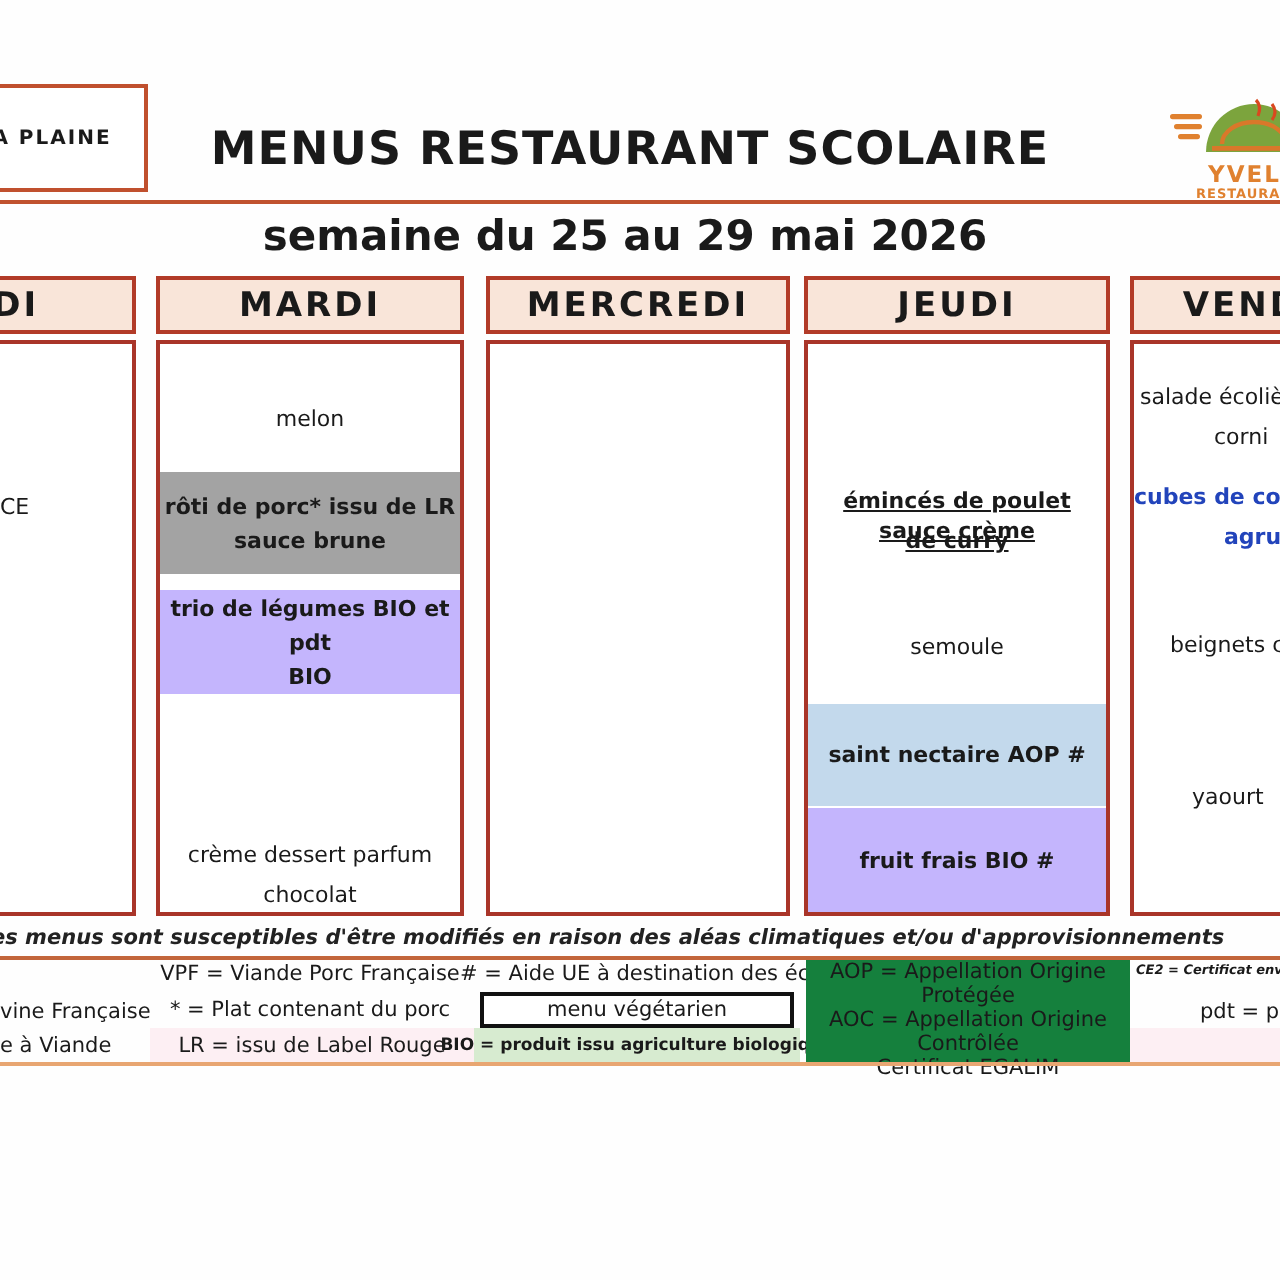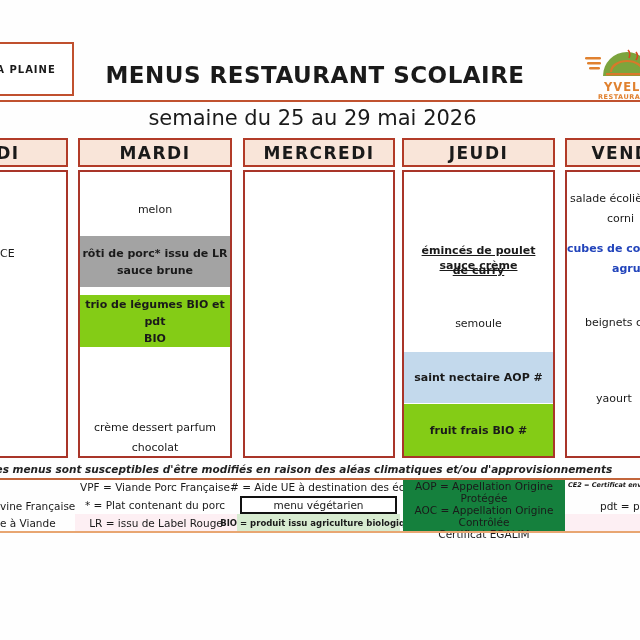--- a/index.html
+++ b/index.html
@@ -8,38 +8,38 @@
 
   
   .school-box{position:absolute;left:-22px;top:42px;width:92px;height:50px;
     border:2px solid #c0502e;background:#fff;display:flex;align-items:center;justify-content:center;
     font-size:10px;font-weight:bold;letter-spacing:1px;}
   .title{position:absolute;left:80px;top:62px;width:470px;text-align:center;
     font-size:23px;font-weight:bold;letter-spacing:.5px;}
   .logo{position:absolute;left:585px;top:34px;}
   .rule-top{position:absolute;left:0;top:100px;width:640px;height:2px;background:#c0522f;}
   .week{position:absolute;left:60px;top:106px;width:505px;text-align:center;
-    font-size:21px;font-weight:400;}
+    font-size:21px;font-weight:700;}
 
   
   .day-header{position:absolute;top:138px;height:25px;background:#f9e5d9;border:2px solid #b23b28;
     display:flex;align-items:center;justify-content:center;font-size:17px;font-weight:600;letter-spacing:1.5px;}
   .day-body{position:absolute;top:170px;height:284px;background:#fff;border:2px solid #a93529;}
   .dh-lun,.db-lun{left:-95px;width:159px;}
   .dh-mar,.db-mar{left:78px;width:150px;}
   .dh-mer,.db-mer{left:243px;width:148px;}
   .dh-jeu,.db-jeu{left:402px;width:149px;}
   .dh-ven,.db-ven{left:565px;width:159px;}
 
   .line{position:absolute;left:0;right:0;text-align:center;font-size:11px;line-height:15px;}
   .bold{font-weight:normal;}
   .cell{position:absolute;left:0;right:0;display:flex;flex-direction:column;justify-content:center;
     text-align:center;font-weight:bold;font-size:11px;line-height:17px;}
   .cell-pink{background:#a3a3a3;}
-  .cell-green{background:#84cc16;align-items:center;}
+  .cell-green{background:#c4b5fd;align-items:center;}
   .cell-blue{background:#c3d9ec;}
   .underl{text-decoration:underline;font-weight:600;}
   .frag{position:absolute;font-size:11px;white-space:nowrap;}
   .fish{color:#2244bb;font-weight:bold;}
 
   
   .note{position:absolute;left:-14px;top:463px;width:628px;text-align:center;
     font-size:10.5px;font-style:italic;font-weight:600;color:#222;}
   .rule-mid{position:absolute;left:0;top:478px;width:640px;height:2px;background:#c2653b;}
   .rule-bot{position:absolute;left:0;top:531px;width:640px;height:2px;background:#e8a672;}

